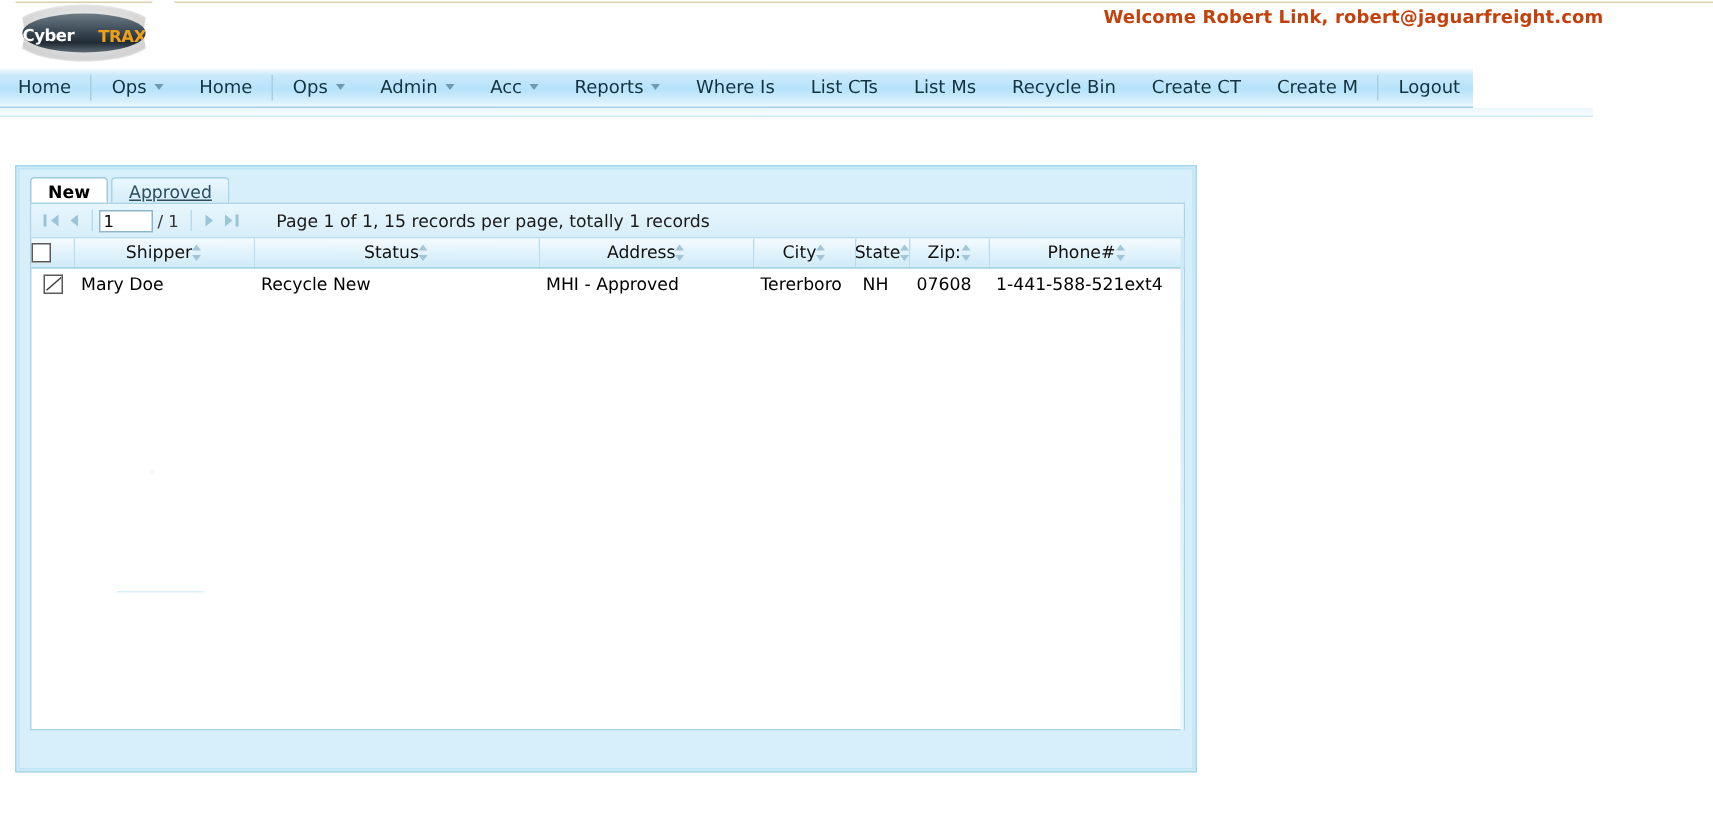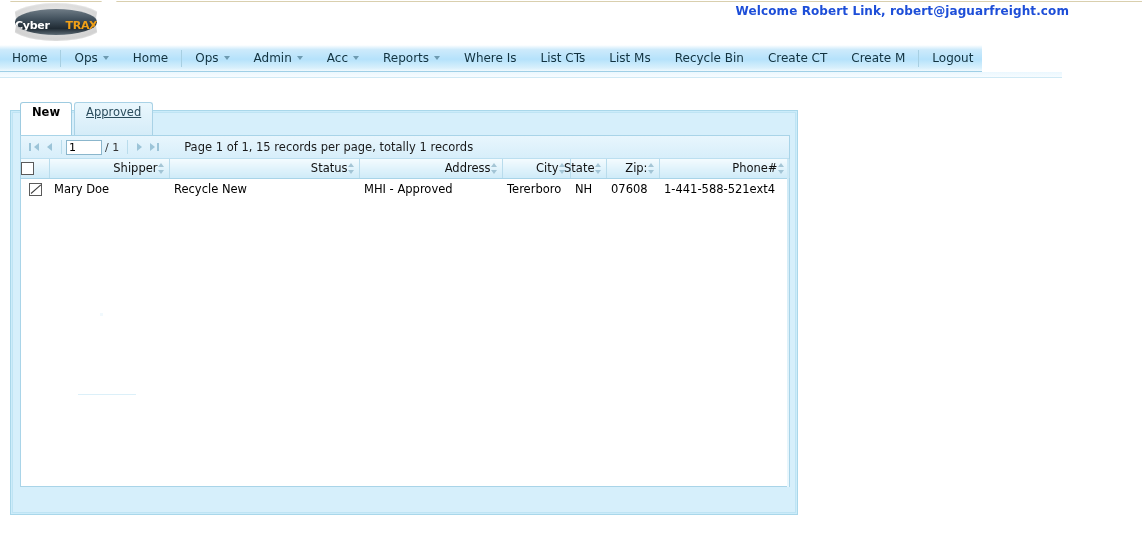--- a/index.html
+++ b/index.html
@@ -111,21 +111,21 @@
     text-decoration: underline;
     cursor: pointer;
   }
   .quicklink-link + .quicklink-link { margin-left: 3px; }
 
   .welcome {
     position: absolute;
     right: 73px; top: 4px;
     font-size: 12px;
     font-weight: bold;
-    color: #1d4ed8;
+    color: #c2410c;
     white-space: nowrap;
     letter-spacing: 0.1px;
   }
 
   
   .navbar {
     position: absolute;
     left: 0; top: 45px;
     width: 982px;
     height: 27px;
@@ -199,21 +199,21 @@
 
   
   .tabs {
     position: absolute;
     left: 7px; top: 4px;
     height: 19px;
     display: flex;
     align-items: flex-end;
   }
   .tab {
-    height: 34px;
+    height: 18px;
     line-height: 18px;
     padding: 0 11px;
     font-size: 11.5px;
     border: 1px solid #a9d2e6;
     border-bottom: none;
     border-radius: 3px 3px 0 0;
     cursor: pointer;
     box-sizing: border-box;
   }
   .tab.active {
@@ -331,21 +331,21 @@
     color: #111111;
     text-align: left;
     padding: 0 0 0 5px;
     white-space: nowrap;
     box-sizing: border-box;
     position: relative;
   }
   .th-inner {
     display: flex;
     align-items: center;
-    justify-content: flex-end;
+    justify-content: center;
     height: 100%;
     padding-right: 4px;
   }
   .sort-ico {
     display: inline-block;
     width: 7px;
     height: 11px;
     position: relative;
     flex: none;
     opacity: 0.75;

